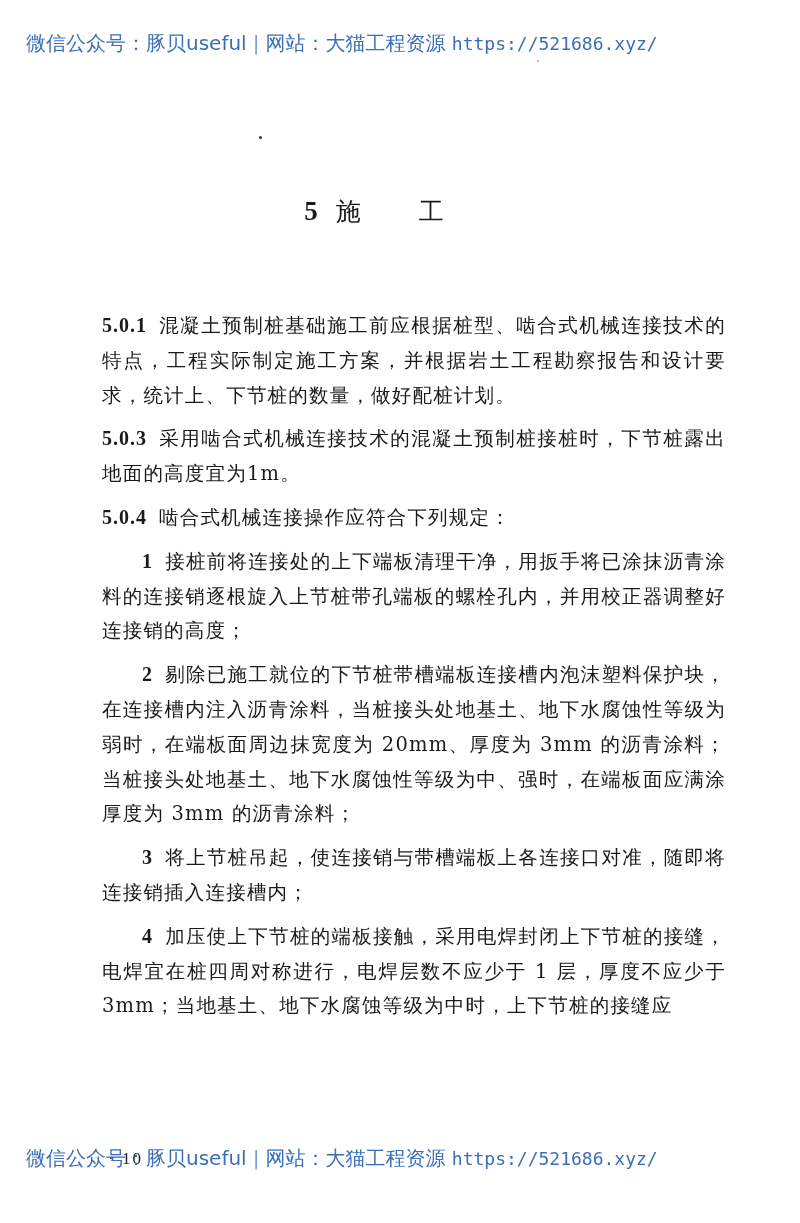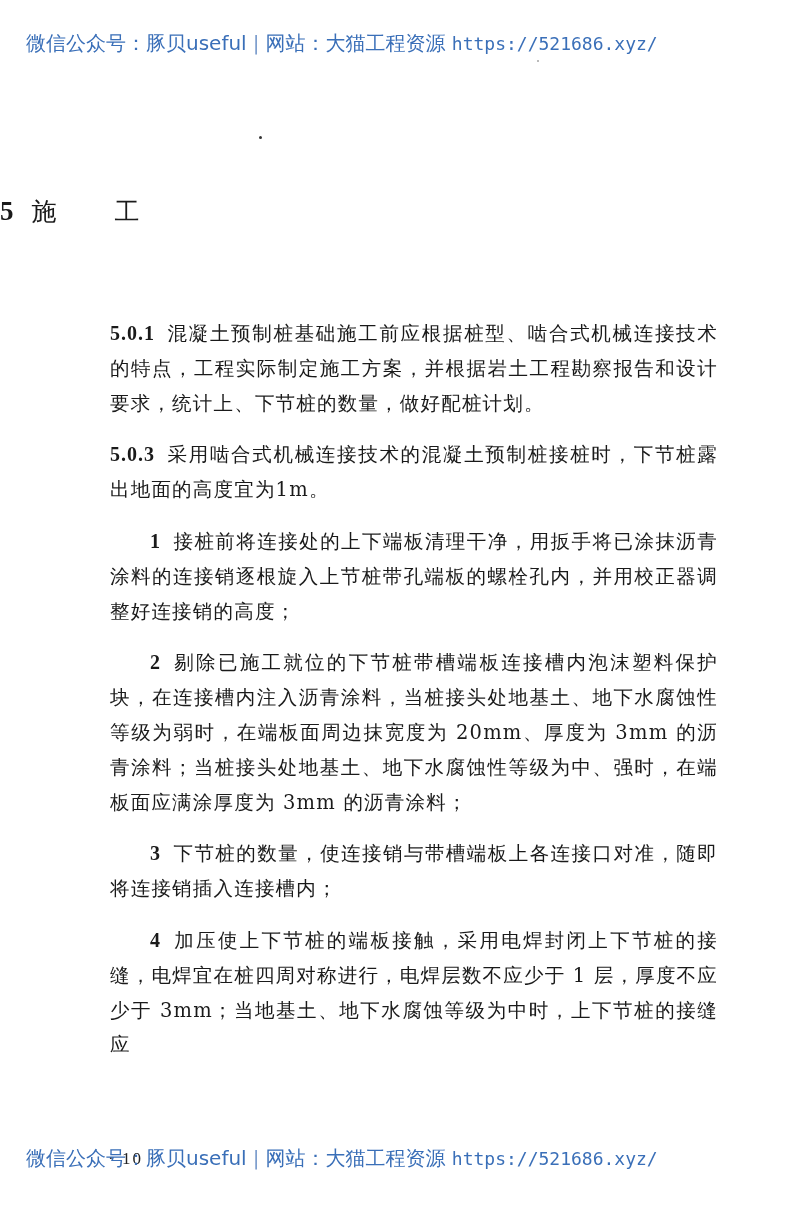--- a/index.html
+++ b/index.html
@@ -51,44 +51,45 @@
     width: 2px;
     height: 2px;
     background: #bbb;
   }
 
   .chapter-title {
     position: absolute;
     top: 195px;
     left: 0;
     width: 692px;
-    text-align: left;
+    text-align: center;
     font-size: 25px;
     color: #1a1a1a;
+    padding-left: 28px;
   }
   .chapter-title .num {
     font-family: "Liberation Serif", "DejaVu Serif", serif;
     font-weight: bold;
     font-size: 27px;
     margin-right: 18px;
   }
   .chapter-title .t1 { margin-right: 58px; }
 
   .content {
     position: absolute;
     left: 94px;
     top: 300px;
     width: 640px;
     font-size: 19.5px;
     line-height: 34.8px;
     text-align: justify;
     letter-spacing: 1.2px;
   }
   .para {
-    margin: 16px;
+    margin: 8px;
     text-align: justify;
   }
   .clause-no {
     font-family: "Liberation Serif", "DejaVu Serif", serif;
     font-weight: bold;
     font-size: 20px;
     letter-spacing: 1px;
     margin-right: 12px;
   }
   .item {
@@ -126,28 +127,31 @@
   <span class="num">5</span><span class="t1">施</span><span>工</span>
 </div>
 
 <div class="content">
   <p class="para">
     <span class="clause-no">5.0.1</span><span>混凝土预制桩基础施工前应根据桩型、啮合式机械连接技术的特点，工程实际制定施工方案，并根据岩土工程勘察报告和设计要求，统计上、下节桩的数量，做好配桩计划。</span>
   </p>
   <p class="para">
     <span class="clause-no">5.0.3</span><span>采用啮合式机械连接技术的混凝土预制桩接桩时，下节桩露出地面的高度宜为1m。</span>
   </p>
+  <p class="para">
+    <span class="clause-no">5.0.4</span><span>啮合式机械连接操作应符合下列规定：</span>
+  </p>
   <p class="para item">
     <span class="item-no">1</span><span>接桩前将连接处的上下端板清理干净，用扳手将已涂抹沥青涂料的连接销逐根旋入上节桩带孔端板的螺栓孔内，并用校正器调整好连接销的高度；</span>
   </p>
   <p class="para item">
     <span class="item-no">2</span><span>剔除已施工就位的下节桩带槽端板连接槽内泡沫塑料保护块，在连接槽内注入沥青涂料，当桩接头处地基土、地下水腐蚀性等级为弱时，在端板面周边抹宽度为 20mm、厚度为 3mm 的沥青涂料；当桩接头处地基土、地下水腐蚀性等级为中、强时，在端板面应满涂厚度为 3mm 的沥青涂料；</span>
   </p>
   <p class="para item">
-    <span class="item-no">3</span><span>下节桩的数量，使连接销与带槽端板上各连接口对准，随即将连接销插入连接槽内；</span>
+    <span class="item-no">3</span><span>将上节桩吊起，使连接销与带槽端板上各连接口对准，随即将连接销插入连接槽内；</span>
   </p>
   <p class="para item">
     <span class="item-no">4</span><span>加压使上下节桩的端板接触，采用电焊封闭上下节桩的接缝，电焊宜在桩四周对称进行，电焊层数不应少于 1 层，厚度不应少于 3mm；当地基土、地下水腐蚀等级为中时，上下节桩的接缝应</span>
   </p>
 </div>
 
 <div class="page-number">· 10 ·</div>
 
 <div class="watermark wm-bottom">
   <span>微信公众号：豚贝useful</span><span class="sep">|</span><span>网站：大猫工程资源</span>

